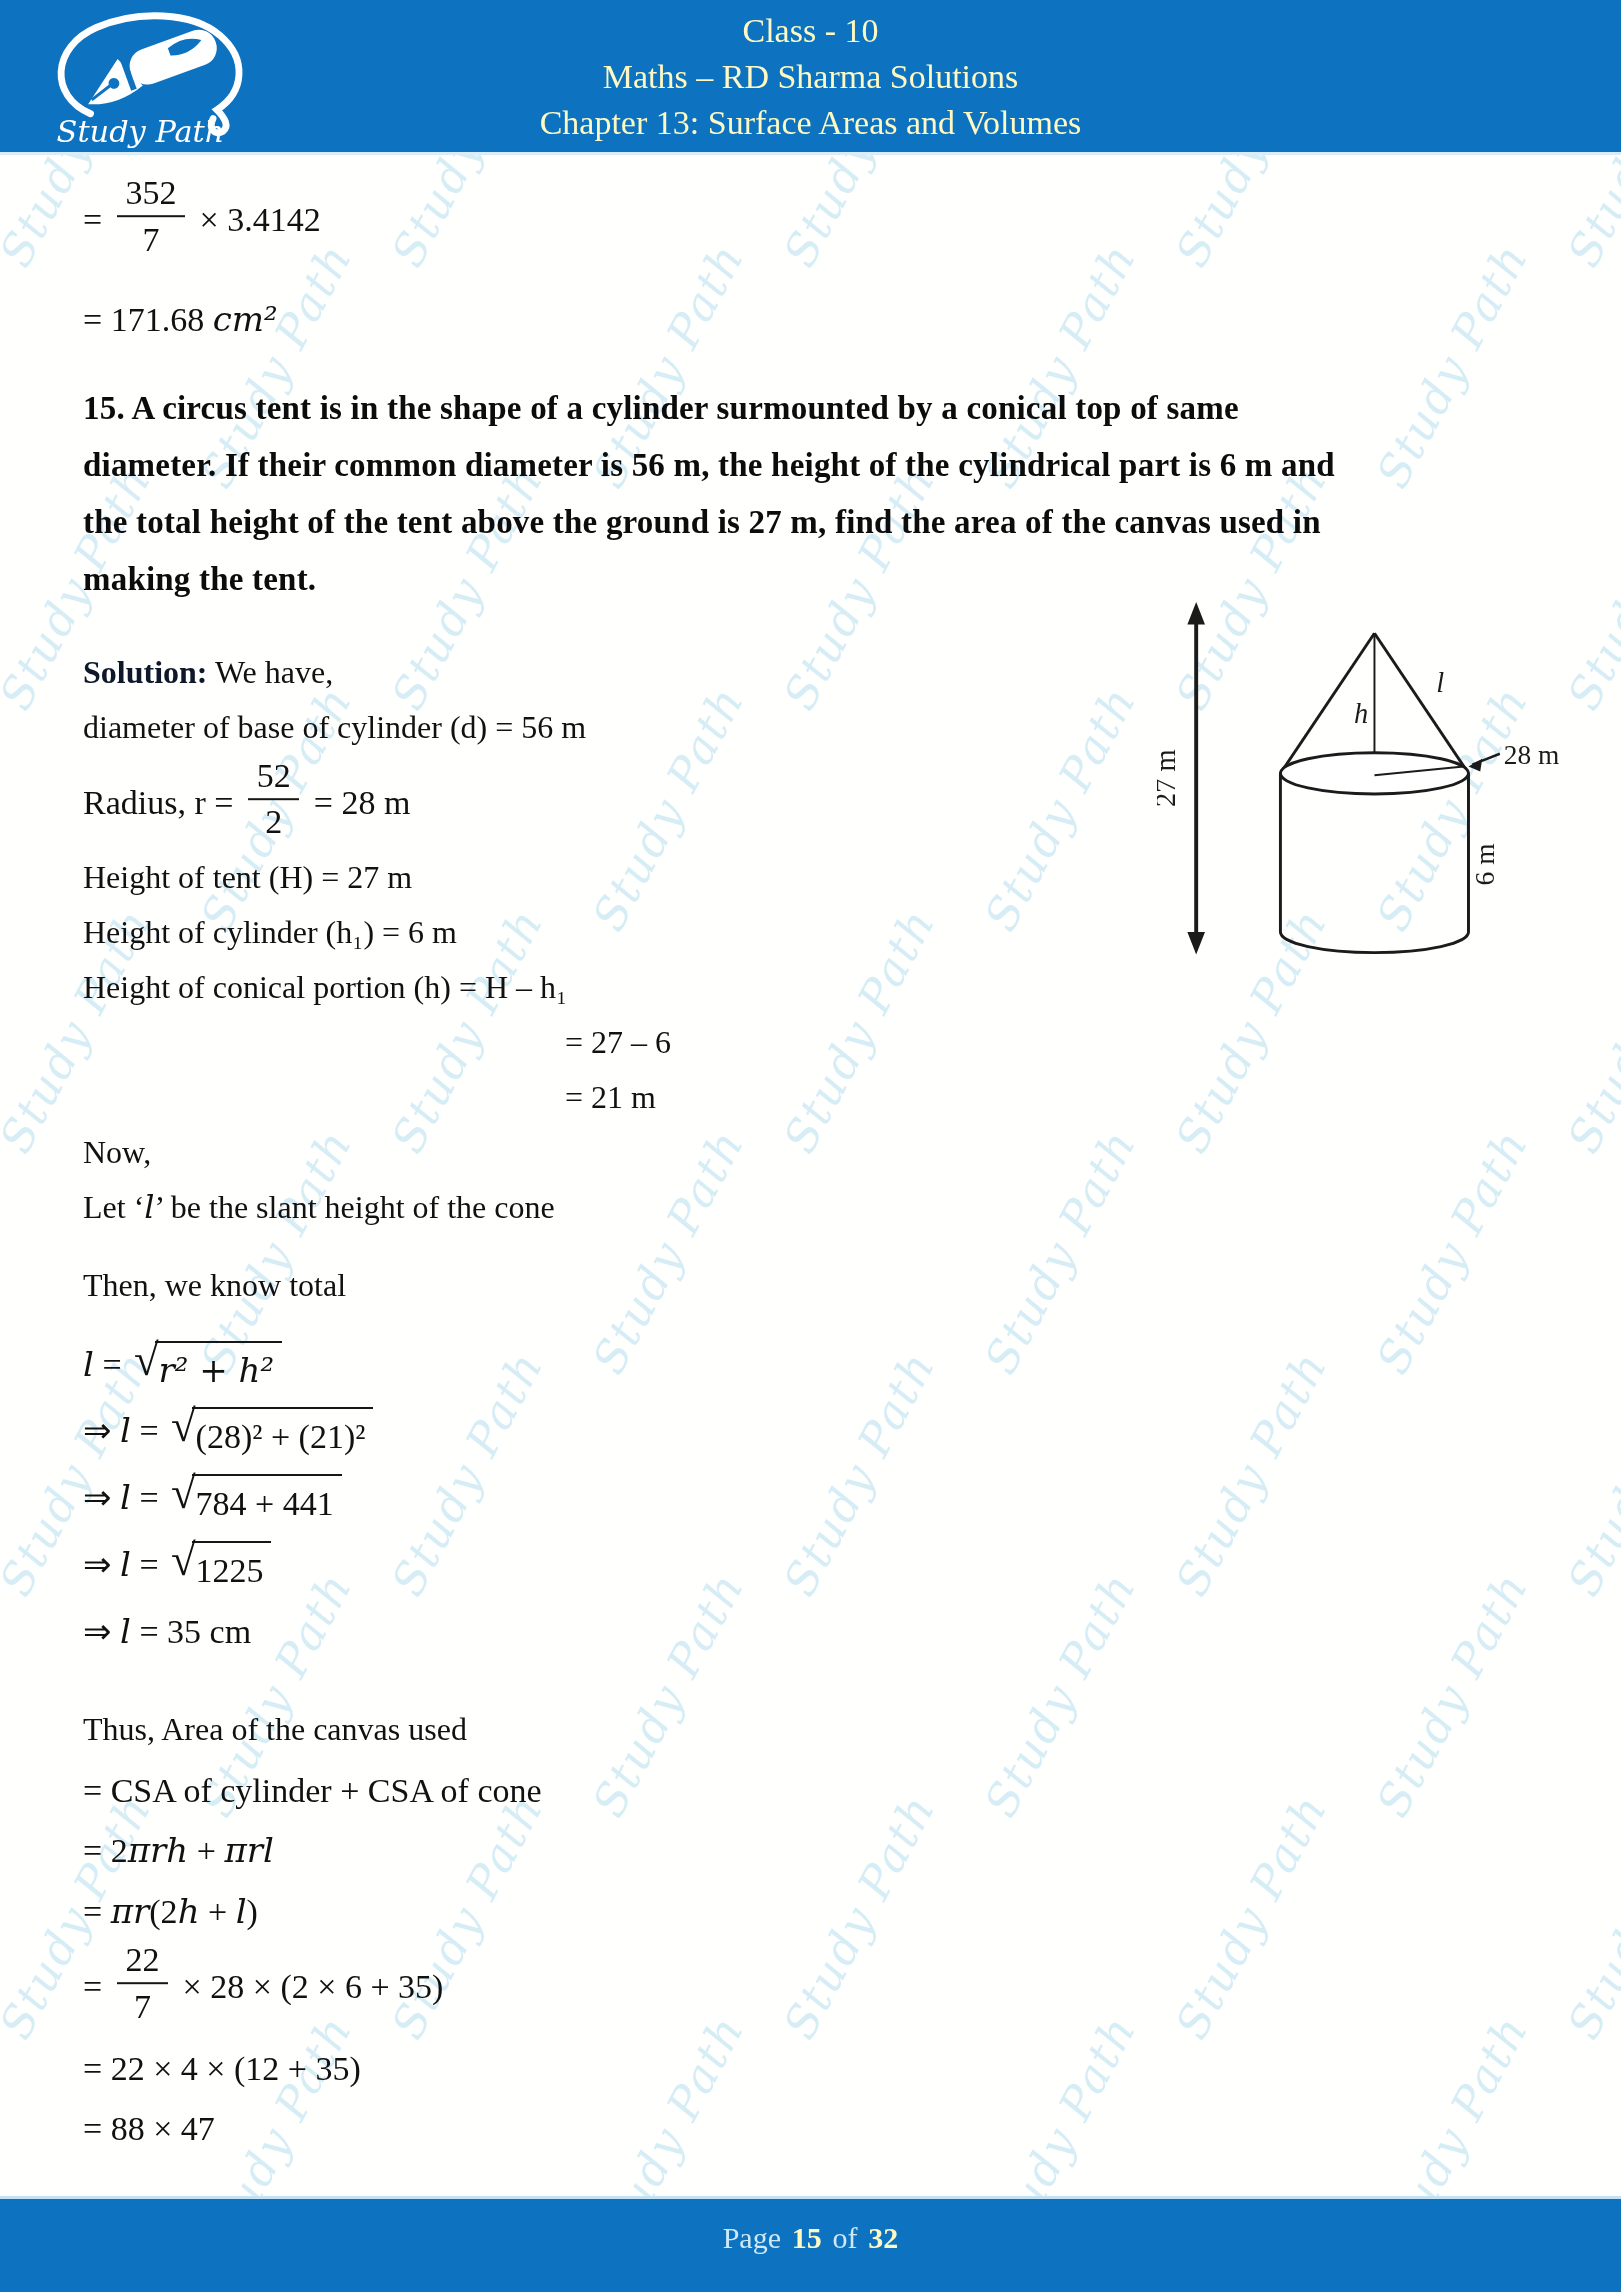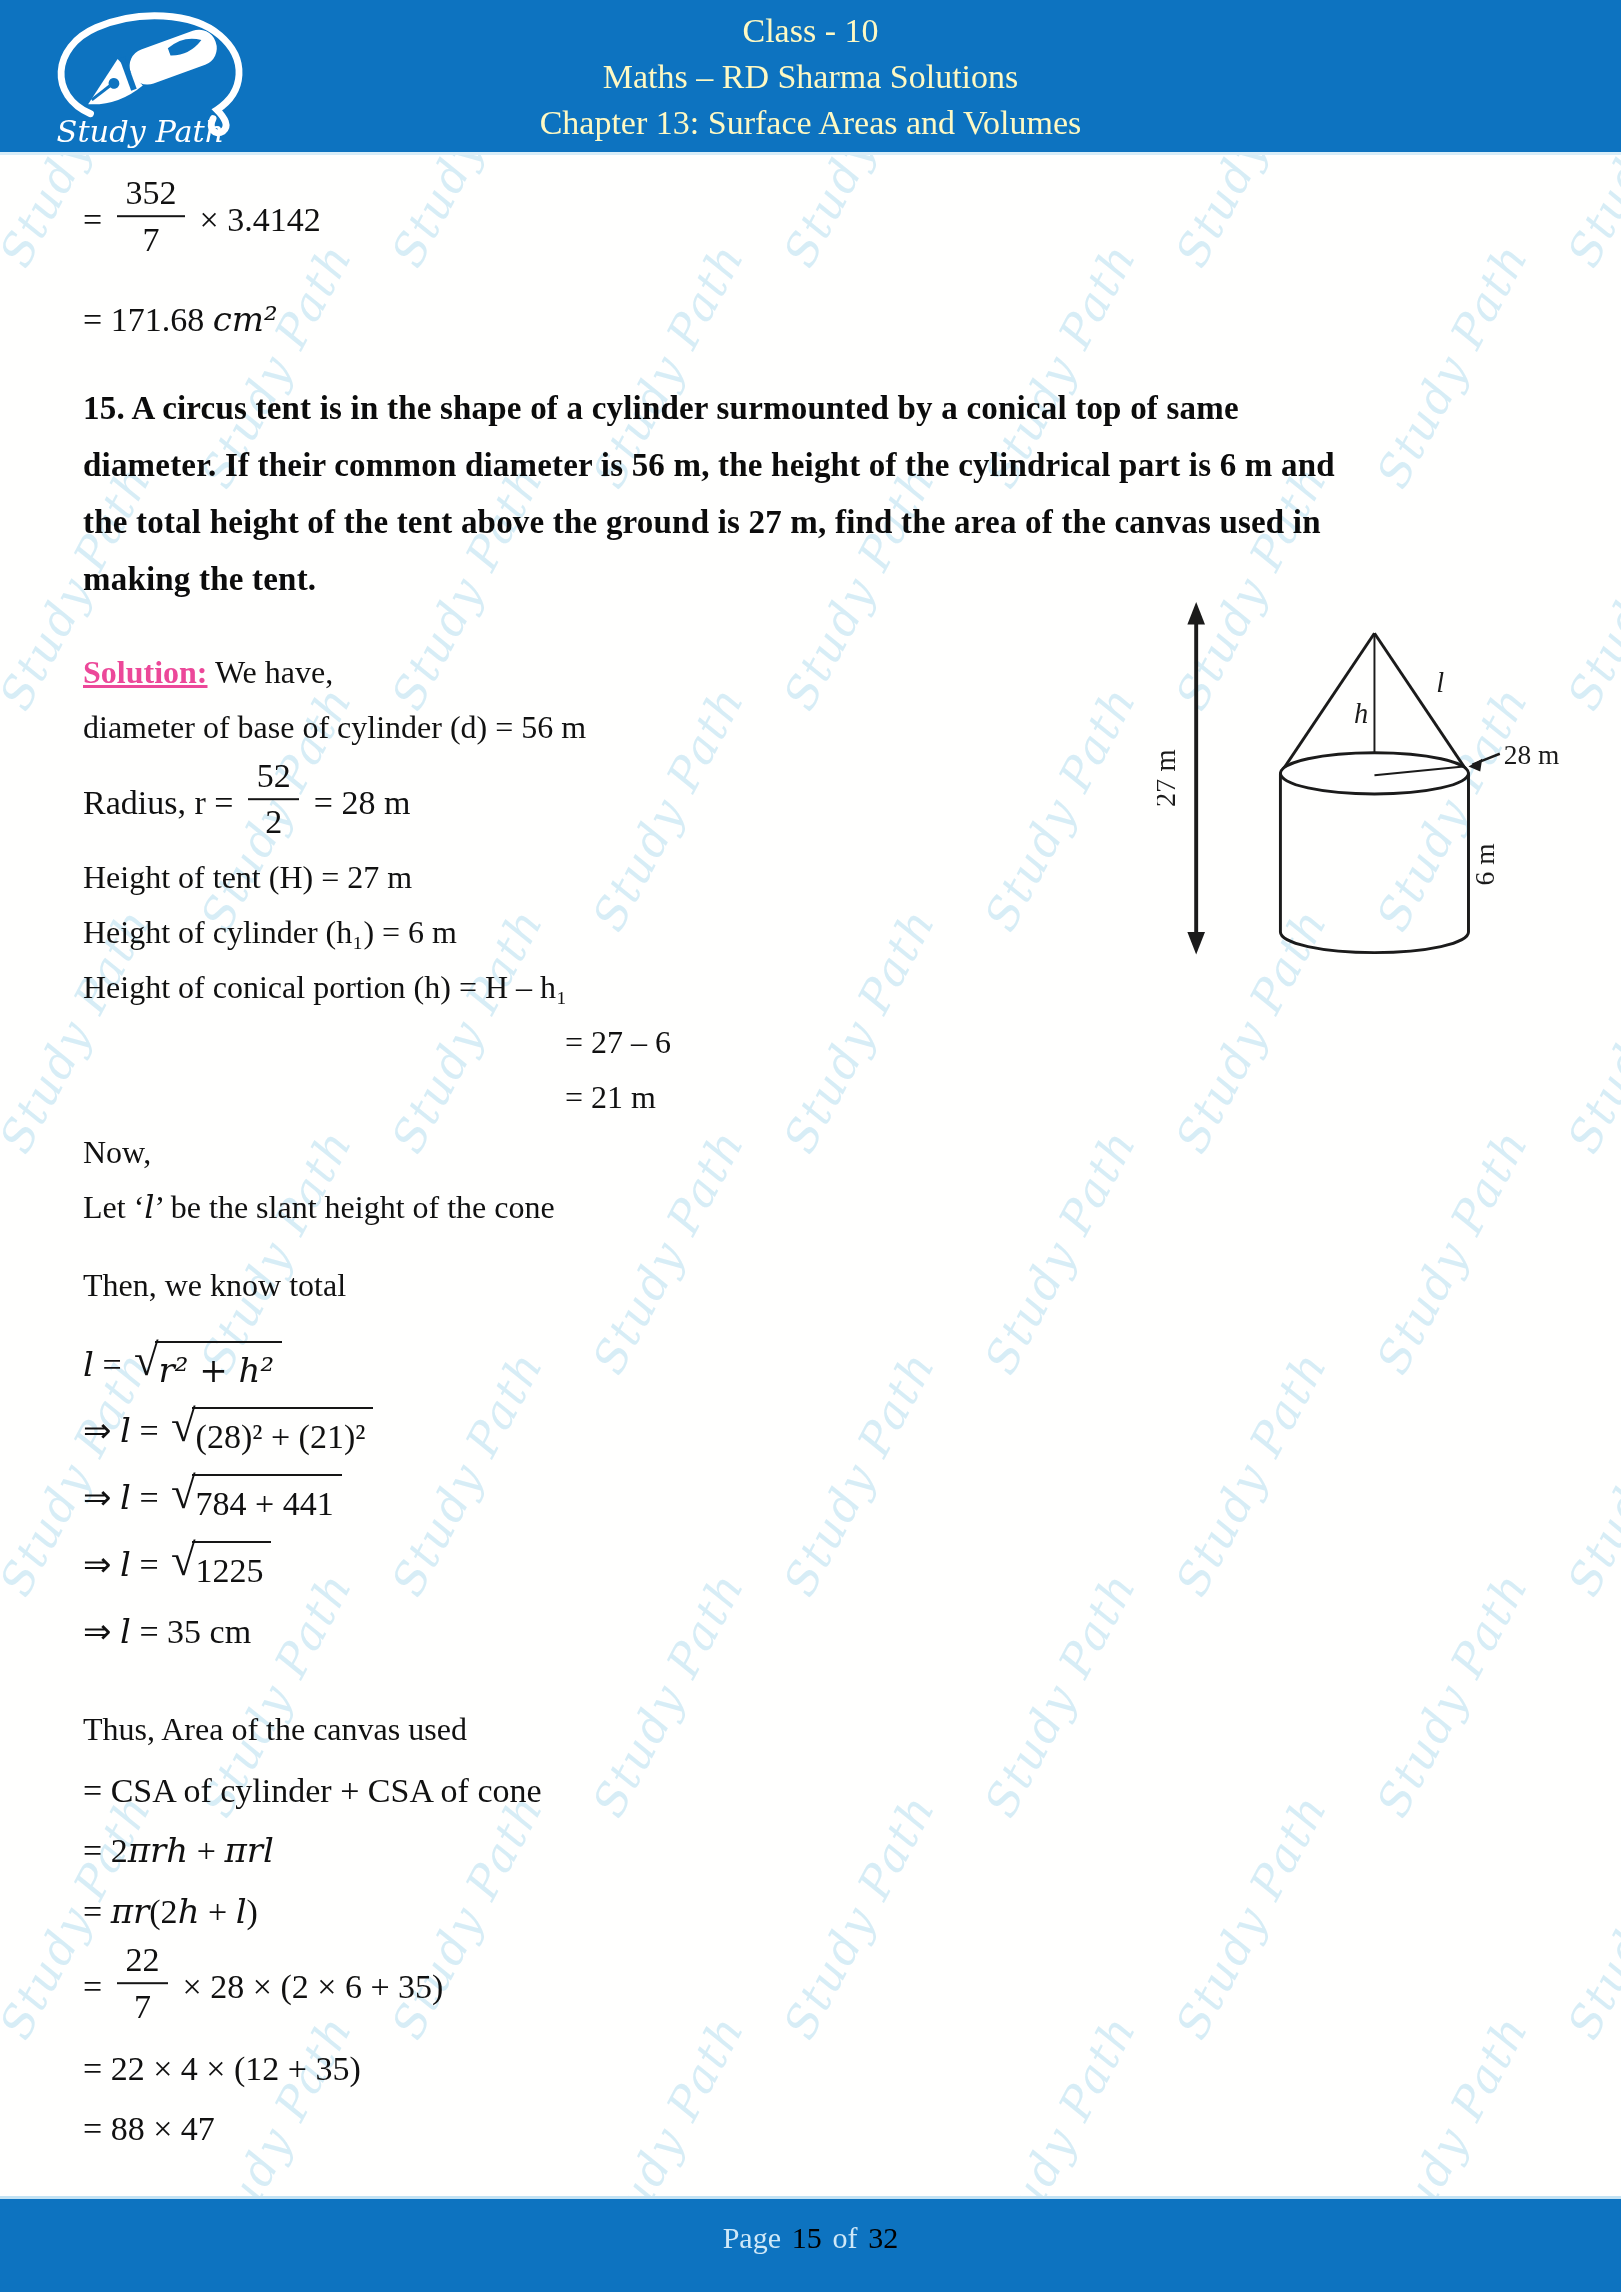--- a/index.html
+++ b/index.html
@@ -19,21 +19,21 @@
     color:#fef9c3; font-size:34px; line-height:46px;
   }
   .logo { position:absolute; left:27.4px; top:3.9px; }
   
   .footer {
     position:absolute; left:0; right:0; bottom:0; height:97px;
     background:#0d73c0; border-top:3.9px solid #c2e2f3; z-index:3;
     display:flex; align-items:flex-start; justify-content:center;
     padding-top:21.6px; gap:10.8px; color:#cfe8f7; font-size:30px;
   }
-  .footer .pg-num { font-weight:normal; color:#000000; }
+  .footer .pg-num { font-weight:bold; color:#fef9c3; }
   
   .wm-layer { position:absolute; inset:0; z-index:1; pointer-events:none; }
   .wm {
     position:absolute; font-family:"DejaVu Serif", serif; font-style:italic;
     font-size:45px; letter-spacing:2px; color:#bfe3f2; opacity:.62;
     transform:rotate(-62deg); white-space:nowrap;
   }
   
   .content { position:absolute; top:155px; left:0; right:0; padding:15.7px 39px 0 83px; z-index:2; }
   .line   { font-size:32px; line-height:51px; margin-top:3.9px; }
@@ -49,21 +49,21 @@
   .frac .fn { display:block; padding:0 8.8px 2.9px; border-bottom:2.9px solid #161616;text-align:center; }
   .frac .fd { display:block; padding:2.9px 8.8px 0; }
   .sqrt { display:inline-flex; align-items:flex-start; margin-left:3.9px; }
   .rad  { font-size:1.32em; line-height:.92; transform:translateY(-0.02em); }
   .vinc { border-top:2.9px solid #161616; padding:2px 7.8px 0 3.9px; margin-left:-3.9px; }
   .problem {
     font-weight:bold; font-size:33px; line-height:57px; margin-top:35px;
     letter-spacing:0.2px; color:#0c0c0c;
   }
   .sol-head { margin-top:39px; font-size:32px; line-height:51px; }
-  .sol-label { color:#ec4899; font-weight:bold;text-decoration:underline; }
+  .sol-label { color:#0f172a; font-weight:bold; }
   
   .figure { position:absolute; left:1157px; top:594px; z-index:2; }
   .figure text { fill:#1b1b1b; font-family:"Liberation Serif", serif; }
 </style>
 </head>
 <body>
 
 <div class="page">
 
   <div class="wm-layer">

